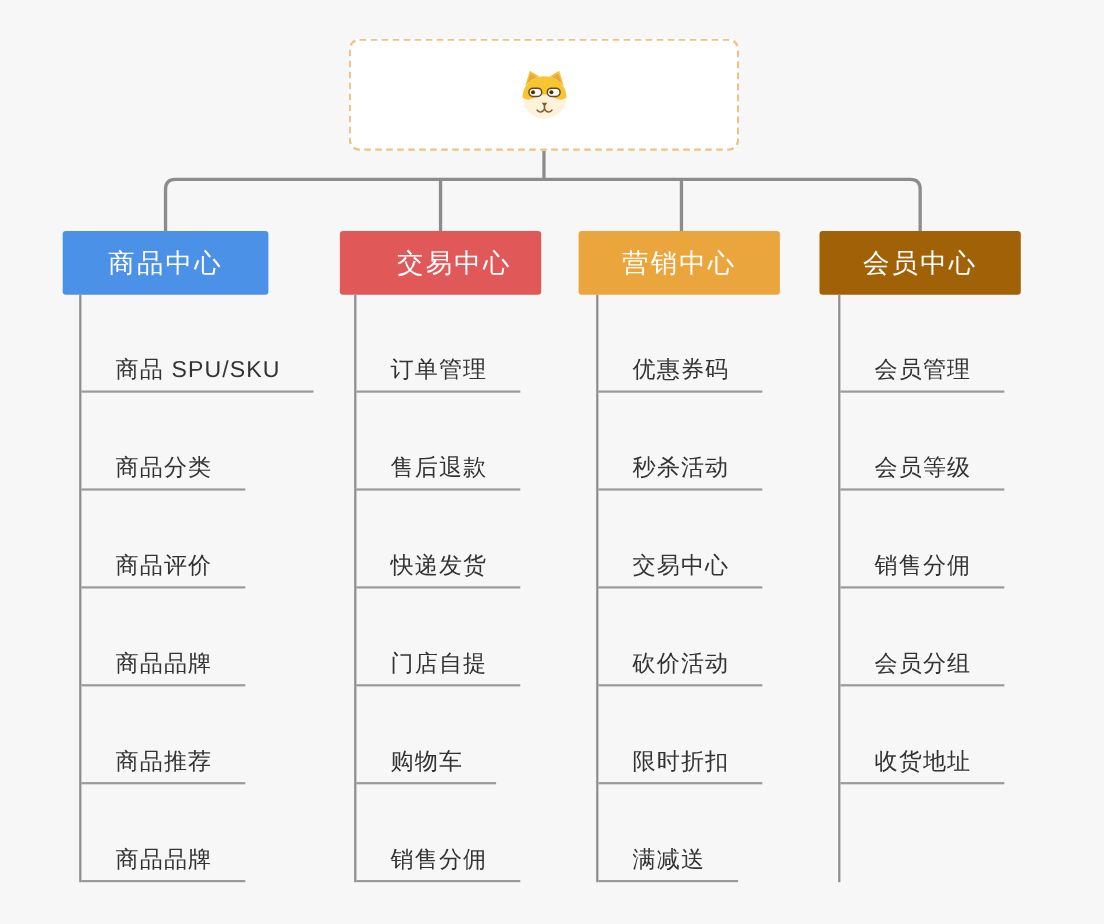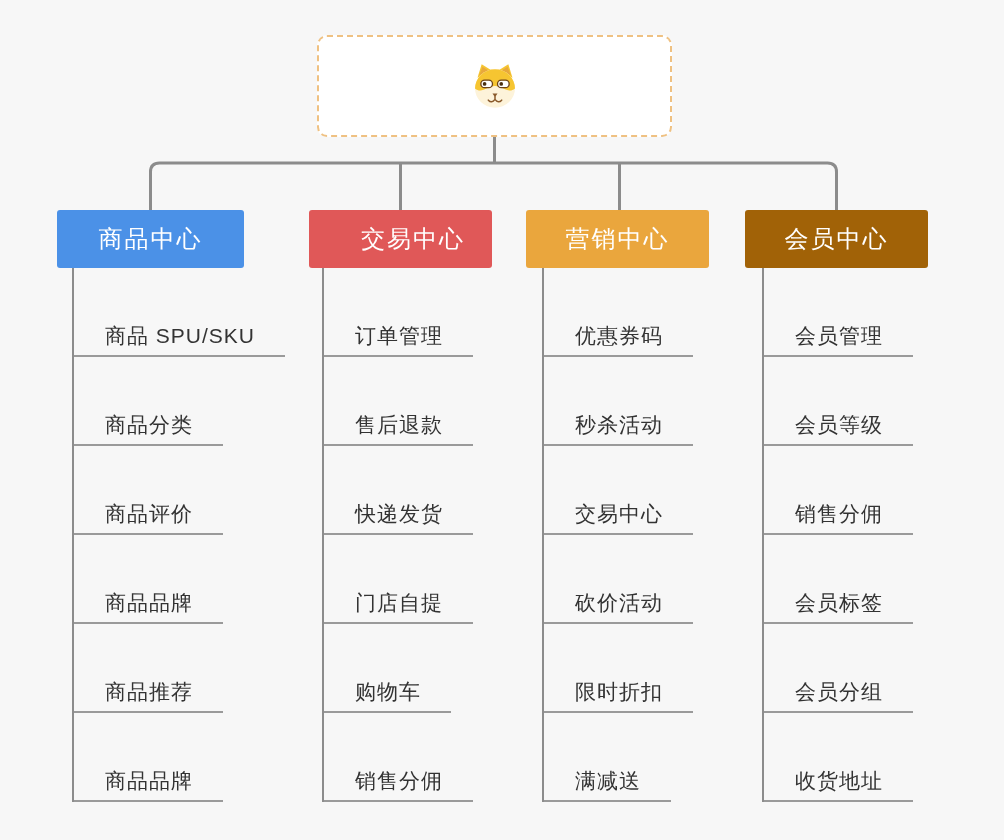--- a/index.html
+++ b/index.html
@@ -193,23 +193,20 @@
     <li>
         <span>会员管理</span>
       </li>
     <li>
         <span>会员等级</span>
       </li>
     <li>
         <span>销售分佣</span>
       </li>
     <li>
-        <span>会员标签</span>
-      </li>
-    <li>
         <span>会员分组</span>
       </li>
     <li>
         <span>收货地址</span>
       </li>
   </ul>
 
 </div>
 
 </body></html>

